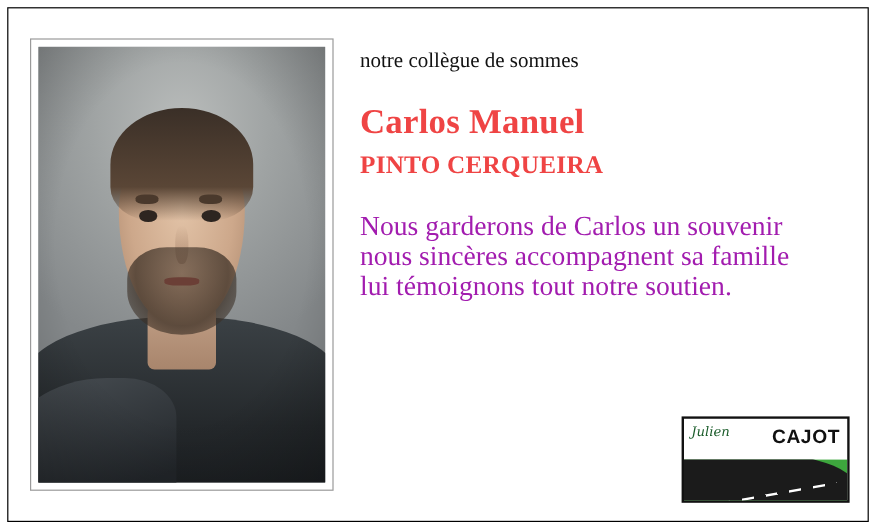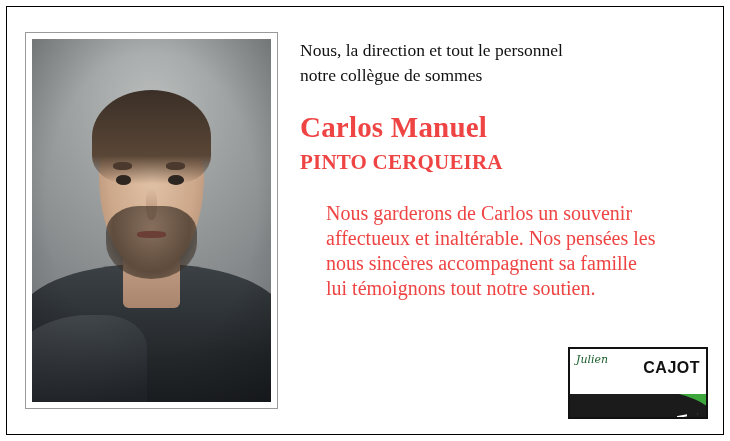--- a/index.html
+++ b/index.html
@@ -174,46 +174,45 @@
     line-height: 34px;
     letter-spacing: 0.2px;
   }
   .name-last {
     font-size: 21px;
     line-height: 37px;
     letter-spacing: 0.2px;
   }
   .tribute {
     margin-top: 20px;
-    font-size: 20px;
+    font-size: 23px;
     line-height: 25px;
-    color: #ef4444;
-    margin-left: 26px;
+    color: #a21caf;
   }
   .tribute p { margin: 0; }
   
   .logo {
     position: absolute;
     right: 22px;
     bottom: 22px;
     width: 140px;
     height: 72px;
     border: 2px solid #111111;
     background: #ffffff;
     box-sizing: border-box;
     overflow: hidden;
   }
   .logo-top {
     position: relative;
     height: 31px;
     background: #ffffff;
     display: flex;
-    align-items: flex-end;
+    align-items: center;
     justify-content: flex-end;
-    padding: 0 6px 14px 0;
+    padding: 0 6px 3px 0;
   }
   .logo-script {
     position: absolute;
     left: 6px;
     top: 4px;
     font-family: "DejaVu Serif", serif;
     font-style: italic;
     font-size: 11px;
     color: #1a5c2a;
   }
@@ -273,32 +272,30 @@
       <div class="photo-nose"></div>
       <div class="photo-beard"></div>
       <div class="photo-mouth"></div>
       <div class="photo-vignette"></div>
     </div>
   </div>
 
   <div class="content">
 
     <div class="intro">
-      <p>Nous, la direction et tout le personnel</p>
       <p>notre collègue de sommes</p>
     </div>
 
     <div class="name-block">
       <div class="name-first">Carlos Manuel</div>
       <div class="name-last">PINTO CERQUEIRA</div>
     </div>
 
     <div class="tribute">
       <p>Nous garderons de Carlos un souvenir</p>
-      <p>affectueux et inaltérable. Nos pensées les</p>
       <p>nous sincères accompagnent sa famille</p>
       <p>lui témoignons tout notre soutien.</p>
     </div>
 
   </div>
 
   <div class="logo">
     <div class="logo-top">
       <span class="logo-script">Julien</span>
       <span class="logo-word">CAJOT</span>

